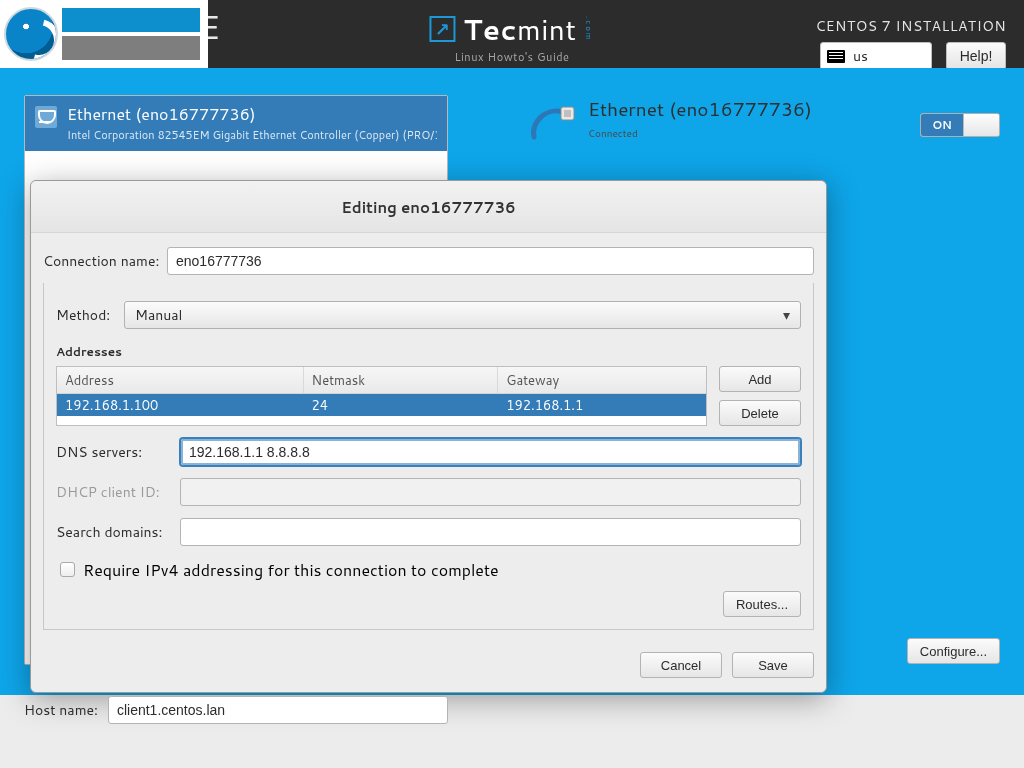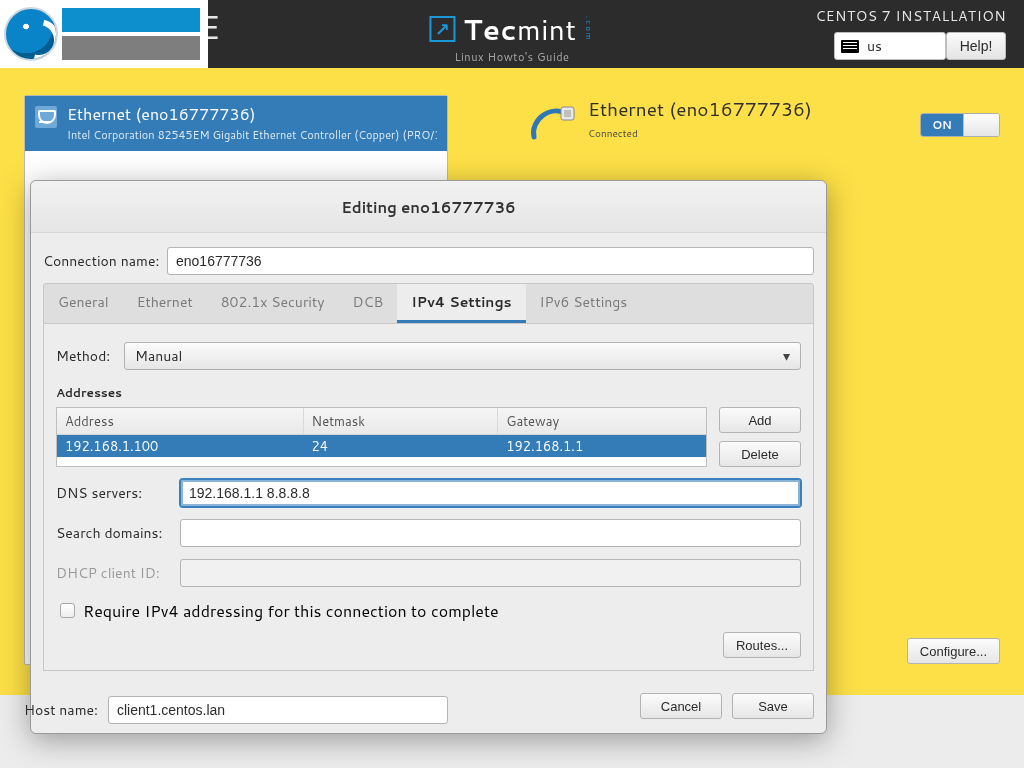--- a/index.html
+++ b/index.html
@@ -14,30 +14,30 @@
   .logo-bars div { height:24px; }
   .logo-bars .b1 { background:#0d8fcd; margin-bottom:4px; }
   .logo-bars .b2 { background:#7e7e7e; }
   .brand { position:absolute; left:50%; top:9px; transform:translateX(-50%); text-align:center; color:#fff; }
   .brand-main { font-size:28px; letter-spacing:.5px; display:flex; align-items:center; }
   .brand-icon { width:26px; height:26px; border:2px solid #1a98d8; display:inline-flex; align-items:center; justify-content:center; margin-right:8px; color:#1a98d8; font-weight:bold; position:relative; }
   .brand-icon::after{ content:"↗"; font-size:18px; line-height:18px;}
   .brand-main b { font-weight:700; }
   .brand-dotcom { display:inline-block; font-size:8px; writing-mode:vertical-rl; color:#1a98d8; margin-left:6px; letter-spacing:2px; }
   .brand-sub { font-size:11px; color:#a6a6a6; letter-spacing:.5px; }
-  .banner-right { position:absolute; right:18px; top:6px; text-align:right; }
+  .banner-right { position:absolute; right:18px; top:16px; text-align:right; }
   .inst-title { color:#e6e6e6; font-size:14px; letter-spacing:.5px; margin-bottom:6px; }
-  .inst-row { display:flex; justify-content:flex-end; }
+  .inst-row { display:flex; gap:14px; justify-content:flex-end; }
   .kbd-pill { background:#fff; border:1px solid #bfbfbf; border-radius:3px; color:#2b2b2b; font-size:14px; padding:4px 10px 4px 6px; height:28px; display:flex; align-items:center; width:112px; }
   .kbd-icon { width:18px; height:13px; background:#000; border-radius:1px; margin-right:8px; position:relative; }
   .kbd-icon::before { content:""; position:absolute; inset:2px; background:repeating-linear-gradient(#fff,#fff 1px,#000 1px,#000 3px); }
   .help-btn { background:linear-gradient(#fbfbfb,#e4e4e4); border:1px solid #bdbdbd; border-radius:3px; color:#2b2b2b; font-size:14px; height:28px; width:60px; cursor:pointer; }
 
   
-  .content { position:relative; height:627px; background:#fde047;text-decoration:underline; }
+  .content { position:relative; height:627px; background:#0ea5e9;text-decoration:underline; }
   .left-panel { position:absolute; left:24px; top:27px; width:424px; background:#fff; border:1px solid #b8b8b8; border-radius:2px; height:570px; }
   .conn-sel { background:#347cb8; color:#fff; padding:6px 10px 8px 42px; position:relative; }
   .conn-sel .ic { position:absolute; left:10px; top:10px; width:22px; height:22px; background:#6ea9d7; border-radius:2px; }
   .conn-sel .ic::after{content:"";position:absolute;left:4px;top:15px;width:12px;height:2px;background:#fff;}
   .conn-sel .ic::before{content:"";position:absolute;left:3px;top:4px;width:14px;height:10px;border:2px solid #fff;border-radius:2px 2px 10px 10px;}
   .conn-title { font-size:16px; }
   .conn-sub { font-size:11px; color:#dbe7f2; margin-top:2px; white-space:nowrap; overflow:hidden; }
 
   .right-pane { position:absolute; left:466px; top:27px; right:24px; }
   .right-header { display:flex; align-items:flex-start; }
@@ -165,28 +165,20 @@
   </div>
 
   <div class="dialog">
     <div class="dlg-title">Editing eno16777736</div>
     <div class="dlg-body">
       <div class="row">
         <label class="cn-label">Connection name:</label>
         <input class="txt" value="eno16777736" style="">
       </div>
 
-      <div class="tabs">
-        <div class="tab">General</div>
-        <div class="tab">Ethernet</div>
-        <div class="tab">802.1x Security</div>
-        <div class="tab">DCB</div>
-        <div class="tab active">IPv4 Settings</div>
-        <div class="tab">IPv6 Settings</div>
-      </div>
 
       <div class="tab-pane">
         <div class="row">
           <label class="method-label">Method:</label>
           <div class="select">
             <span>Manual</span>
           </div>
         </div>
 
         <div class="section-label">Addresses</div>
@@ -206,28 +198,28 @@
           <div class="btn-col">
             <button class="btn">Add</button>
             <button class="btn">Delete</button>
           </div>
         </div>
 
         <div class="grid-row">
           <label>DNS servers:</label>
           <input class="txt focused" value="192.168.1.1 8.8.8.8" style="">
         </div>
+        <div class="grid-row disabled">
+          <label>DHCP client ID:</label>
+          <input class="txt disabled" disabled="" value="" style="">
+        </div>
         <div class="grid-row">
           <label>Search domains:</label>
           <input class="txt" value="" style="">
         </div>
-        <div class="grid-row disabled">
-          <label>DHCP client ID:</label>
-          <input class="txt disabled" disabled="" value="" style="">
-        </div>
 
         <div class="check-row">
           <span class="chk"></span>
           <span>Require IPv4 addressing for this connection to complete</span>
         </div>
 
         <div class="routes-row">
           <button class="btn">Routes...</button>
         </div>
       </div>

